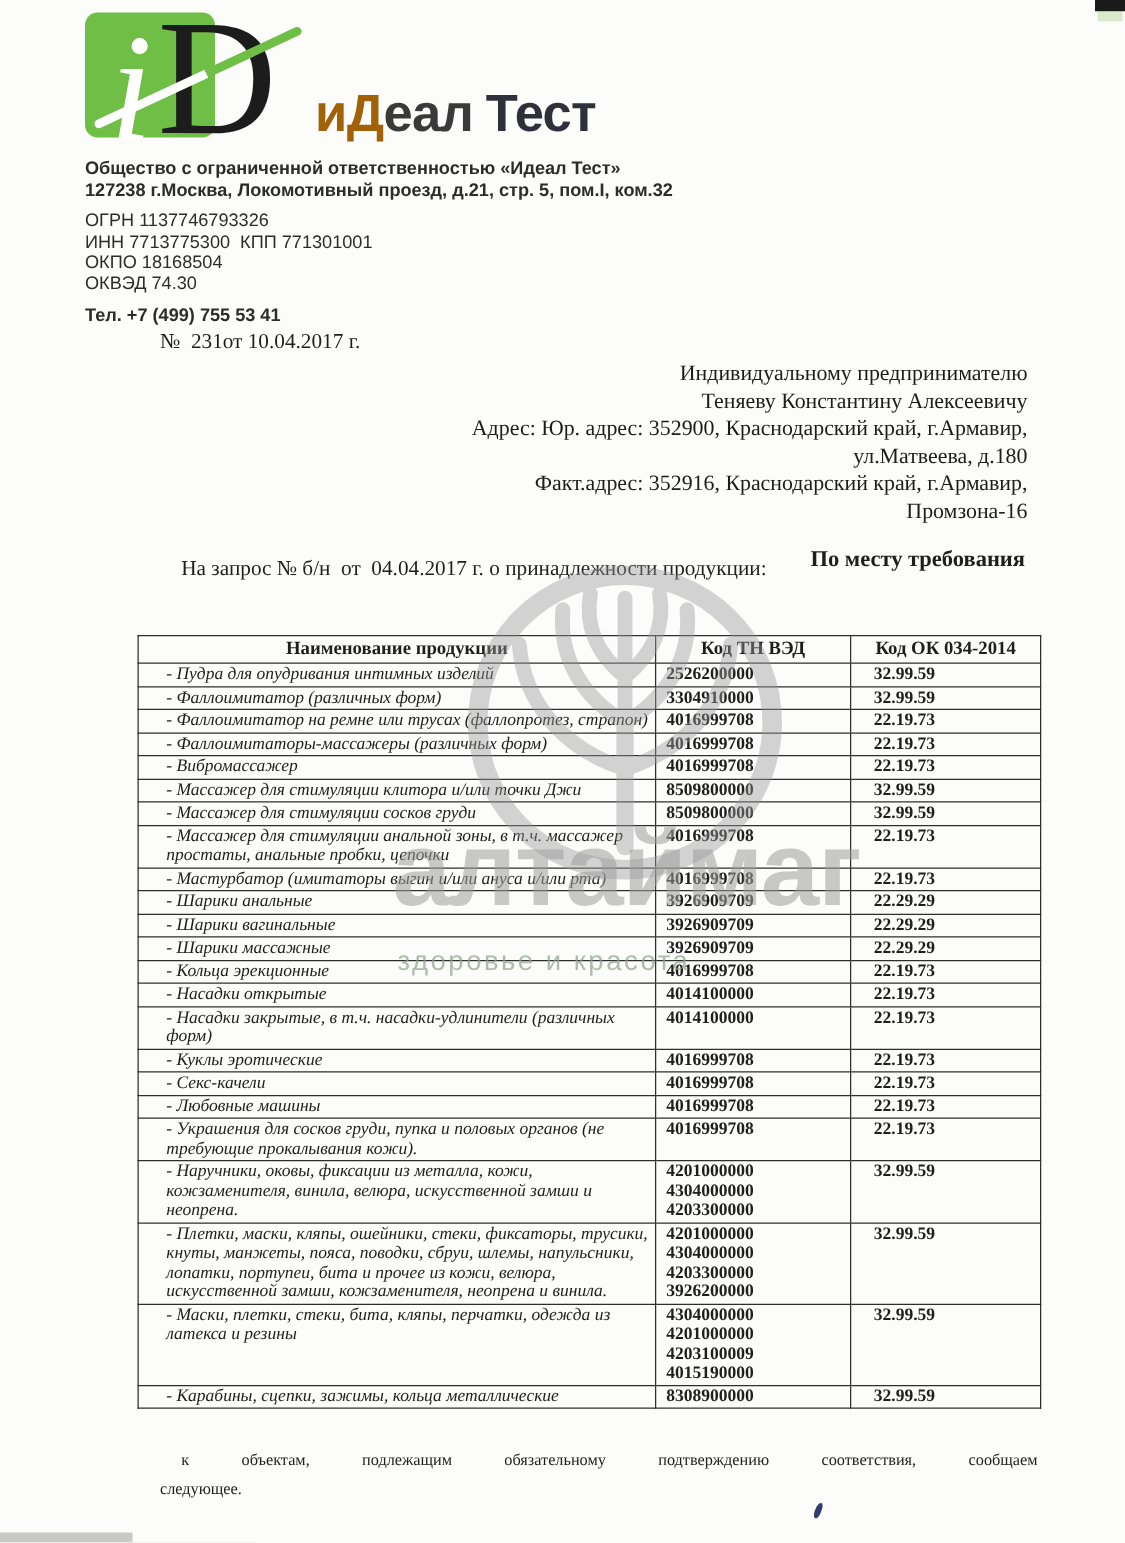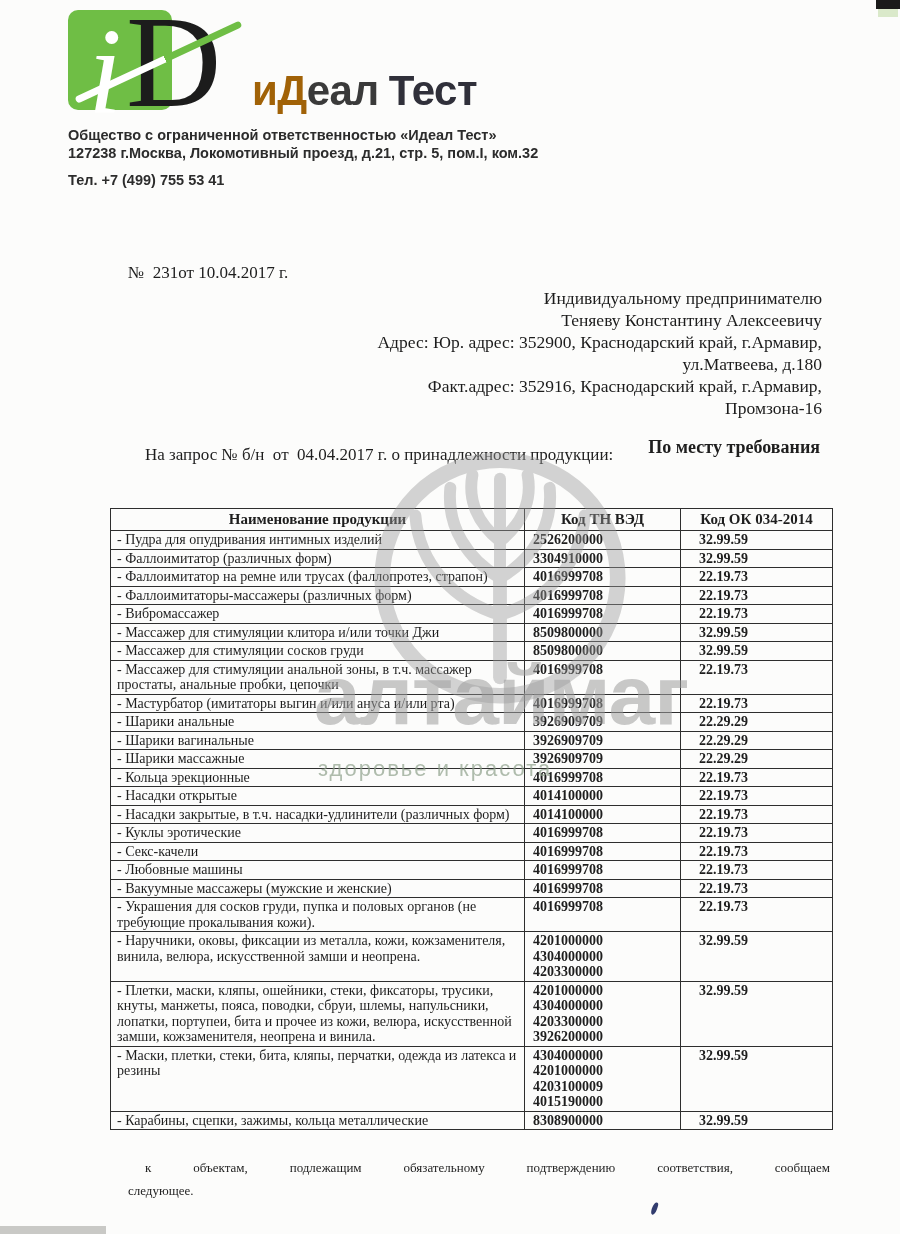--- a/index.html
+++ b/index.html
@@ -36,21 +36,21 @@
     font-size:17.5px; line-height:22px; color:#1c1c1c; }
   .salutation { position:absolute; right:80px; top:437px; font-size:18px; font-weight:700; }
   .intro { position:absolute; left:128px; top:445px; font-size:17px; text-indent:17px;
     white-space:pre-wrap; }
 
   
   table.products { position:absolute; left:110px; top:508px; width:722px;
     border-collapse:collapse; font-size:14px; table-layout:fixed; }
   .products th, .products td { border:1.5px solid #2e2e2e; vertical-align:top; }
   .products th { font-size:15px; font-weight:700; text-align:center; padding:2px 2px; line-height:17px; }
-  .products td.c-name  { padding:1px 4px 1px 6px;  line-height:15.5px; }
+  .products td.c-name  { padding:1px 4px 1px 22px;  line-height:15.5px;font-style:italic; }
   .products td.c-tnved { padding:1px 4px 1px 8px;  line-height:15.5px; white-space:pre-line;font-weight:bold; }
   .products td.c-ok    { padding:1px 4px 1px 18px; line-height:15.5px; font-weight:700; }
 
   
   .closing { position:absolute; left:128px; top:1158px; width:702px; font-size:13px; line-height:20px; }
   .closing .jline { text-align:justify; text-align-last:justify; text-indent:17px; }
   .closing .l2 { margin-top:3px; }
 
   
   .watermark { position:absolute; inset:0; pointer-events:none; z-index:9; }
@@ -77,20 +77,26 @@
   <div class="logo-i">i</div>
   <div class="logo-d">D</div>
   <div class="logo-swoosh"></div>
   <div class="logo-word">
     <span class="w-green">иД</span><span class="w-dark">еал</span><span class="w-bold">Тест</span>
   </div>
 
   <div class="company">
     <div class="bold-line">Общество с ограниченной ответственностью «Идеал Тест»</div>
     <div class="bold-line">127238 г.Москва, Локомотивный проезд, д.21, стр. 5, пом.I, ком.32</div>
+    <div class="reg-block">
+      <div>ОГРН 1137746793326</div>
+      <div style="white-space:pre-wrap;">ИНН 7713775300  КПП 771301001</div>
+      <div>ОКПО 18168504</div>
+      <div>ОКВЭД 74.30</div>
+    </div>
     <div class="phone">Тел. +7 (499) 755 53 41</div>
   </div>
 
   <div class="ref">№  231от 10.04.2017 г.</div>
 
   <div class="recipient">
     <div>Индивидуальному предпринимателю</div>
     <div>Теняеву Константину Алексеевичу</div>
     <div>Адрес: Юр. адрес: 352900, Краснодарский край, г.Армавир,</div>
     <div>ул.Матвеева, д.180</div>
@@ -200,25 +206,20 @@
           <td class="c-name">- Секс-качели</td>
           <td class="c-tnved">4016999708</td>
           <td class="c-ok">22.19.73</td>
         </tr>
         <tr>
           <td class="c-name">- Любовные машины</td>
           <td class="c-tnved">4016999708</td>
           <td class="c-ok">22.19.73</td>
         </tr>
         <tr>
-          <td class="c-name">- Вакуумные массажеры (мужские и женские)</td>
-          <td class="c-tnved">4016999708</td>
-          <td class="c-ok">22.19.73</td>
-        </tr>
-        <tr>
           <td class="c-name">- Украшения для сосков груди, пупка и половых органов (не требующие прокалывания кожи).</td>
           <td class="c-tnved">4016999708</td>
           <td class="c-ok">22.19.73</td>
         </tr>
         <tr>
           <td class="c-name">- Наручники, оковы, фиксации из металла, кожи, кожзаменителя, винила, велюра, искусственной замши и неопрена.</td>
           <td class="c-tnved">4201000000
 4304000000
 4203300000</td>
           <td class="c-ok">32.99.59</td>

